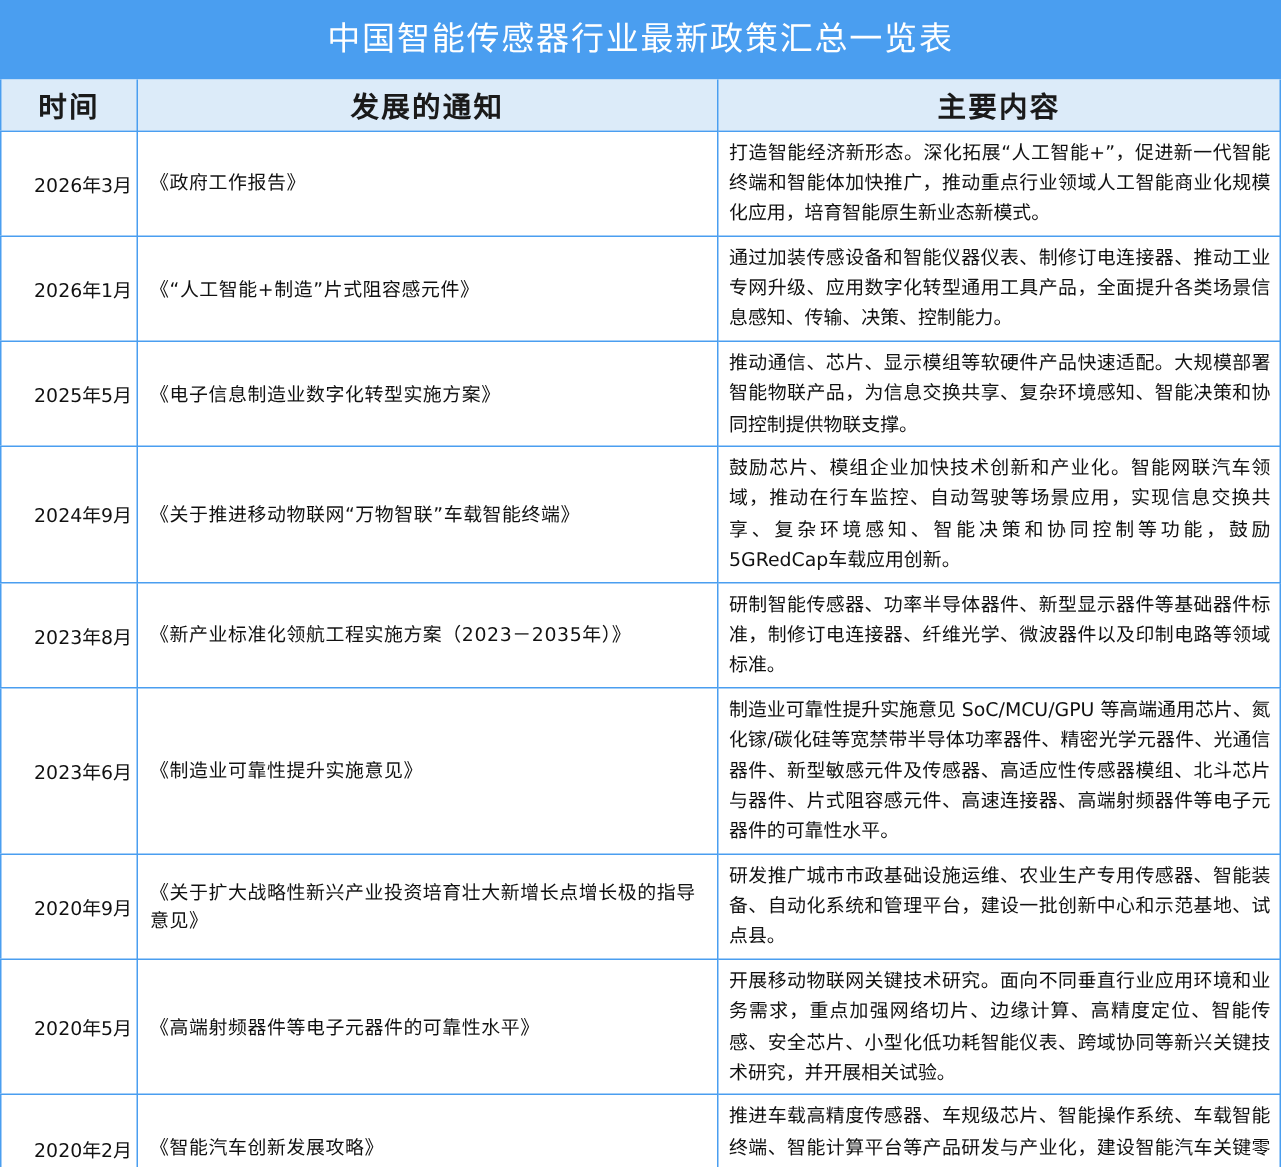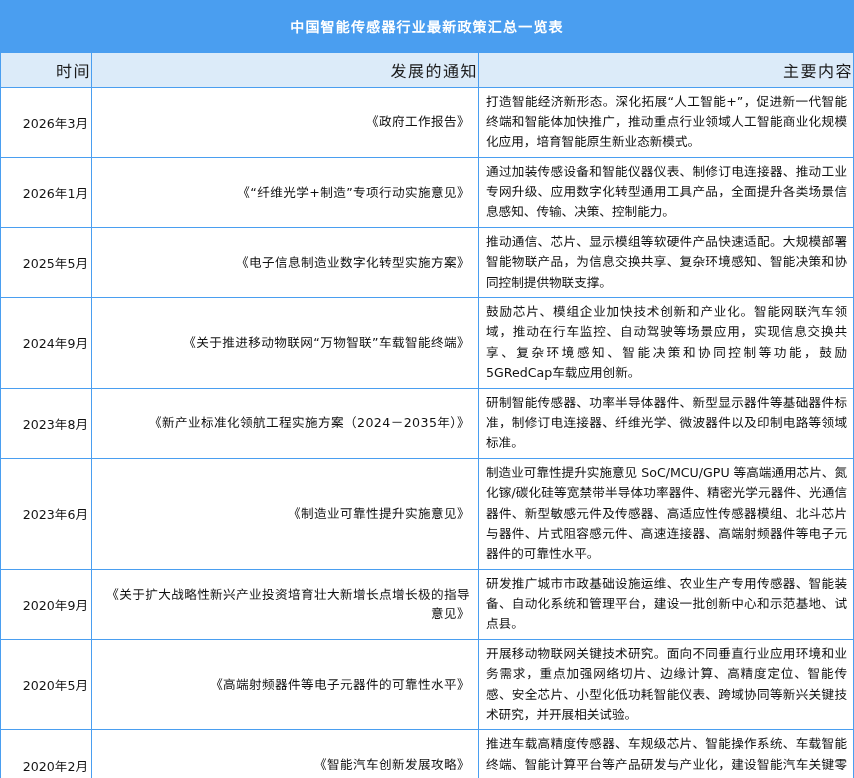--- a/index.html
+++ b/index.html
@@ -25,22 +25,22 @@
     width: 854px;
     height: 53px;
     background: #4a9ef0;
     display: flex;
     align-items: center;
     justify-content: center;
     box-sizing: border-box;
   }
   .title-text {
     color: #ffffff;
-    font-size: 14px;
-    font-weight: bold;
+    font-size: 22px;
+    font-weight: normal;
     letter-spacing: 1.2px;
     line-height: 1;
     white-space: nowrap;
   }
   
   .policy-table {
     border-collapse: collapse;
     table-layout: fixed;
     width: 853px;
     margin: 0;
@@ -54,42 +54,42 @@
   .policy-table th,
   .policy-table td {
     border-right: 1px solid #4a9ef0;
     border-bottom: 1px solid #4a9ef0;
     box-sizing: border-box;
     padding: 0;
   }
   thead th {
     background: #dcebf9;
     height: 34px;
-    font-size: 16px;
-    font-weight: normal;
+    font-size: 19px;
+    font-weight: bold;
     color: #1a1a1a;
-    text-align: right;
+    text-align: center;
     vertical-align: middle;
     letter-spacing: 1.5px;
     border-top: 0;
   }
   tbody td {
     font-size: 12.6px;
     color: #111111;
     background: #ffffff;
   }
   td.cell-time {
     text-align: right;
     vertical-align: middle;
     white-space: nowrap;
     letter-spacing: 0px;
     padding: 0 3px;
   }
   td.cell-name {
-    text-align: right;
+    text-align: left;
     vertical-align: middle;
     padding: 0 8px;
     line-height: 1.55;
     letter-spacing: 0.4px;
   }
   td.cell-body {
     text-align: justify;
     text-justify: inter-ideograph;
     vertical-align: middle;
     padding: 4px 6px 4px 7px;
@@ -123,36 +123,36 @@
       </tr>
     </thead>
     <tbody id="table-body">
         <tr>
           <td class="cell-time">2026年3月</td>
           <td class="cell-name">《政府工作报告》</td>
           <td class="cell-body">打造智能经济新形态。深化拓展“人工智能+”，促进新一代智能终端和智能体加快推广，推动重点行业领域人工智能商业化规模化应用，培育智能原生新业态新模式。</td>
         </tr>
         <tr>
           <td class="cell-time">2026年1月</td>
-          <td class="cell-name">《“纤维光学+制造”专项行动实施意见》</td>
+          <td class="cell-name">《“人工智能+制造”片式阻容感元件》</td>
           <td class="cell-body">通过加装传感设备和智能仪器仪表、制修订电连接器、推动工业专网升级、应用数字化转型通用工具产品，全面提升各类场景信息感知、传输、决策、控制能力。</td>
         </tr>
         <tr>
           <td class="cell-time">2025年5月</td>
           <td class="cell-name">《电子信息制造业数字化转型实施方案》</td>
           <td class="cell-body">推动通信、芯片、显示模组等软硬件产品快速适配。大规模部署智能物联产品，为信息交换共享、复杂环境感知、智能决策和协同控制提供物联支撑。</td>
         </tr>
         <tr>
           <td class="cell-time">2024年9月</td>
           <td class="cell-name">《关于推进移动物联网“万物智联”车载智能终端》</td>
           <td class="cell-body">鼓励芯片、模组企业加快技术创新和产业化。智能网联汽车领域，推动在行车监控、自动驾驶等场景应用，实现信息交换共享、复杂环境感知、智能决策和协同控制等功能，鼓励5GRedCap车载应用创新。</td>
         </tr>
         <tr>
           <td class="cell-time">2023年8月</td>
-          <td class="cell-name">《新产业标准化领航工程实施方案（2024－2035年）》</td>
+          <td class="cell-name">《新产业标准化领航工程实施方案（2023－2035年）》</td>
           <td class="cell-body">研制智能传感器、功率半导体器件、新型显示器件等基础器件标准，制修订电连接器、纤维光学、微波器件以及印制电路等领域标准。</td>
         </tr>
         <tr>
           <td class="cell-time">2023年6月</td>
           <td class="cell-name">《制造业可靠性提升实施意见》</td>
           <td class="cell-body">制造业可靠性提升实施意见 SoC/MCU/GPU 等高端通用芯片、氮化镓/碳化硅等宽禁带半导体功率器件、精密光学元器件、光通信器件、新型敏感元件及传感器、高适应性传感器模组、北斗芯片与器件、片式阻容感元件、高速连接器、高端射频器件等电子元器件的可靠性水平。</td>
         </tr>
         <tr>
           <td class="cell-time">2020年9月</td>
           <td class="cell-name">《关于扩大战略性新兴产业投资培育壮大新增长点增长极的指导意见》</td>

